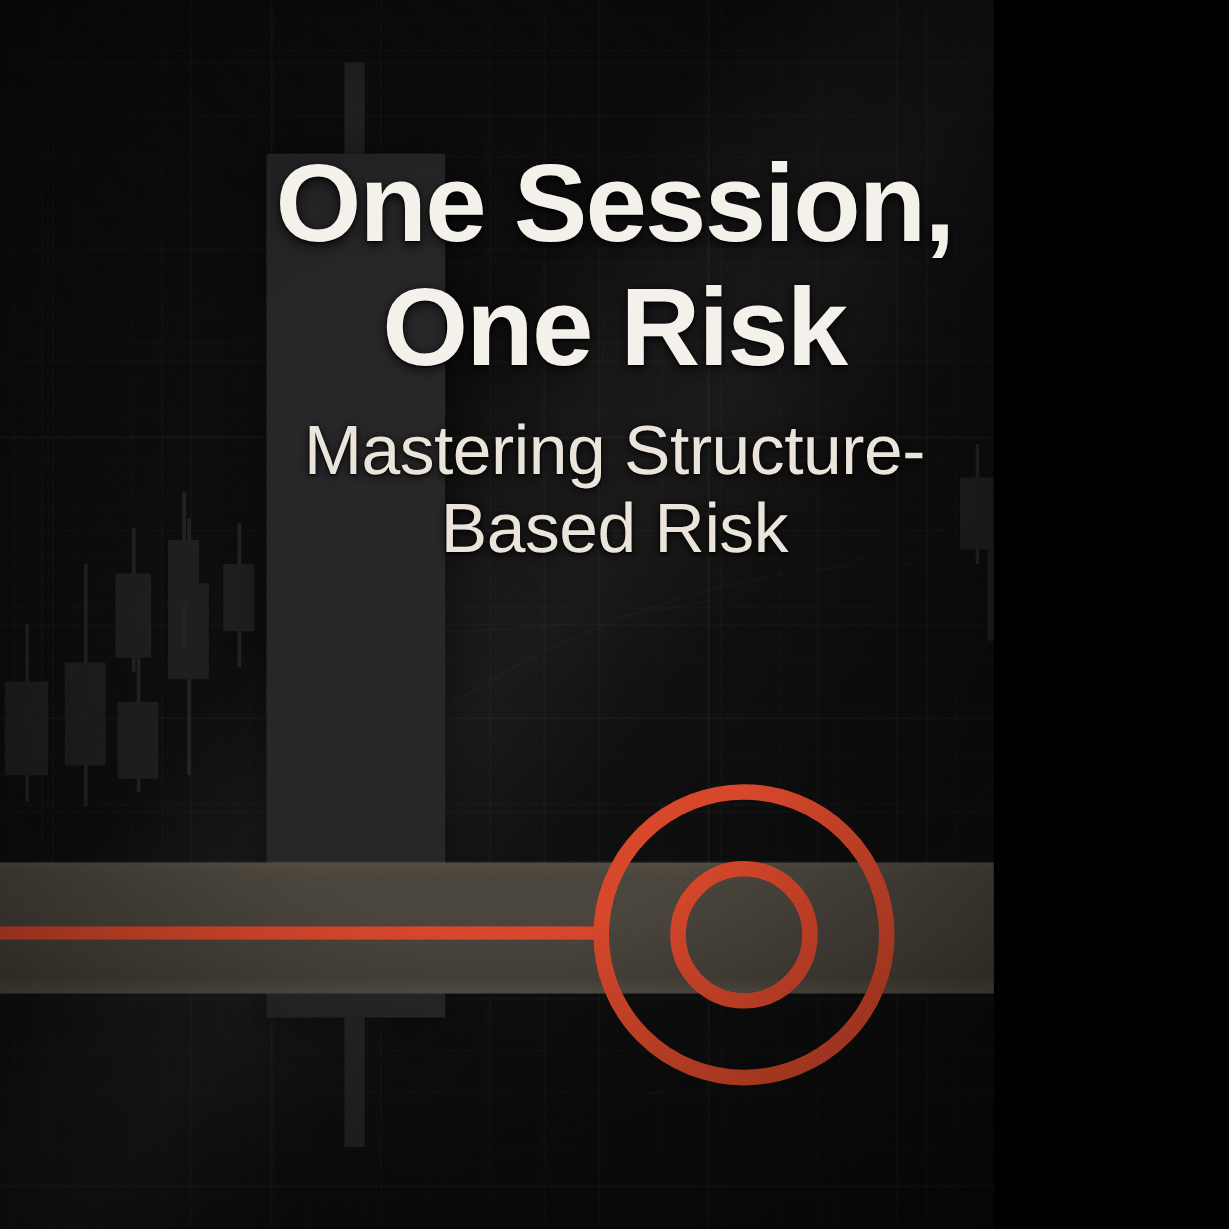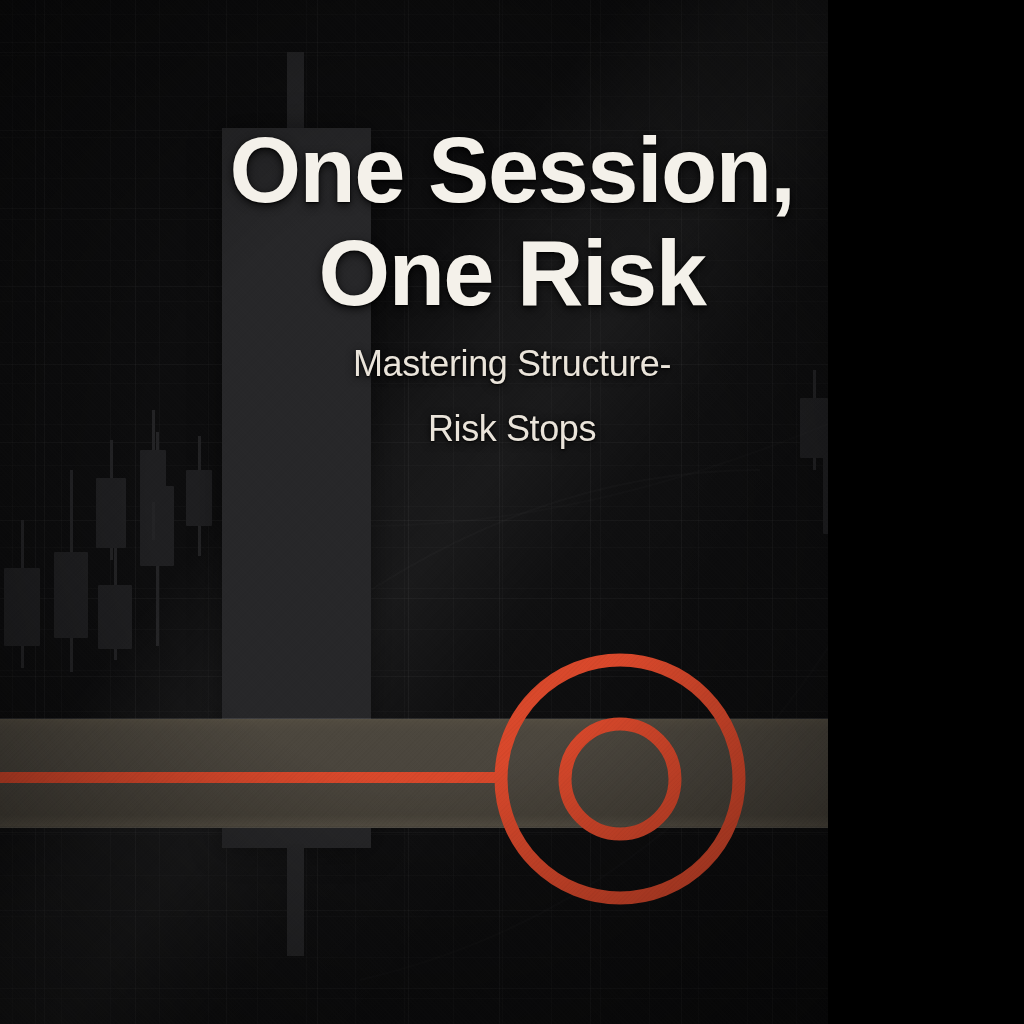--- a/index.html
+++ b/index.html
@@ -99,22 +99,22 @@
   }
   .title{
     position:absolute;left:0;top:119px;width:1024px;
     font-size:92px;line-height:103px;
     font-weight:700;letter-spacing:-1.5px;
     color:#f4f1ea;
     text-shadow:0 3px 10px rgba(0,0,0,.75), 0 1px 2px rgba(0,0,0,.9);
   }
   .title .line2{display:block;text-align:center;}
   .subtitle{
-    position:absolute;left:0;top:331px;width:1024px;
-    font-size:36px;line-height:65px;
+    position:absolute;left:0;top:343px;width:1024px;
+    font-size:58px;line-height:65px;
     font-weight:400;letter-spacing:-0.4px;
     color:#eae4da;
     text-shadow:0 2px 8px rgba(0,0,0,.8), 0 1px 2px rgba(0,0,0,.85);
   }
   .subtitle .line2{display:block;}
 </style>
 </head>
 <body>
 
 <div id="canvas">
@@ -179,17 +179,17 @@
   <div class="vignette"></div>
   <div class="grain"></div>
 
   <div class="textblock">
     <div class="title">
       <span>One Session,</span>
       <span class="line2">One Risk</span>
     </div>
     <div class="subtitle">
       <span>Mastering Structure-</span>
-      <span class="line2">Risk Stops</span>
+      <span class="line2">Based Risk</span>
     </div>
   </div>
 
 </div>
 
 </body></html>

